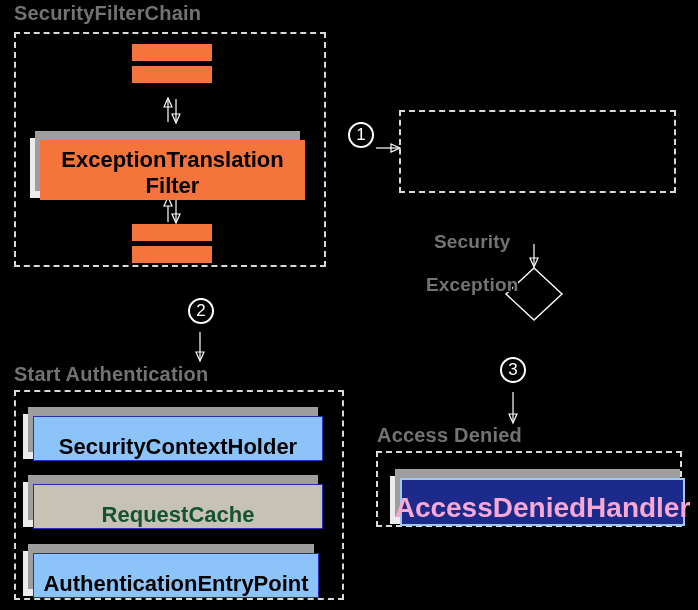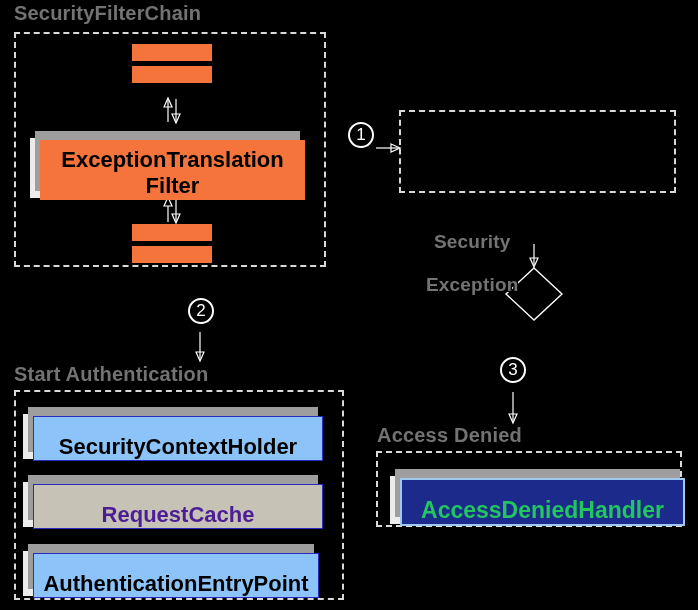--- a/index.html
+++ b/index.html
@@ -27,22 +27,22 @@
   .stack .lyr3{transform:translate(-10px,14px);background:#ececec;}
   .stack .lyr2{transform:translate(-5px,7px);background:#9e9e9e;}
   .stack .face{
     position:absolute;left:0;top:16px;width:100%;height:100%;
     display:flex;align-items:flex-end;justify-content:center;text-align:center;
     box-sizing:border-box;font-weight:bold;
   }
 
   .face.orange{background:#f4743b;color:#000;border:1px solid #f4743b;font-size:22px;}
   .face.blue  {background:#8cc4fa;color:#000;border:1px solid #2b2bbd;font-size:22px;}
-  .face.gray  {background:#c6c2b6;color:#4c1d95;border:1px solid #2b2bbd;font-size:22px;}
-  .face.navy  {background:#1c2a8c;color:#22c55e;border:2px solid #9fc8ee;font-size:23px;}
+  .face.gray  {background:#c6c2b6;color:#14532d;border:1px solid #2b2bbd;font-size:22px;}
+  .face.navy  {background:#1c2a8c;color:#f9a8d4;border:2px solid #9fc8ee;font-size:28px;}
 
   
   .slab{position:absolute;background:#f4743b;}
 
   
   .circnum{
     position:absolute;width:26px;height:26px;border-radius:50%;
     border:2px solid #ffffff;color:#ffffff;font-size:17px;font-weight:normal;
     display:flex;align-items:center;justify-content:center;box-sizing:border-box;
   }

